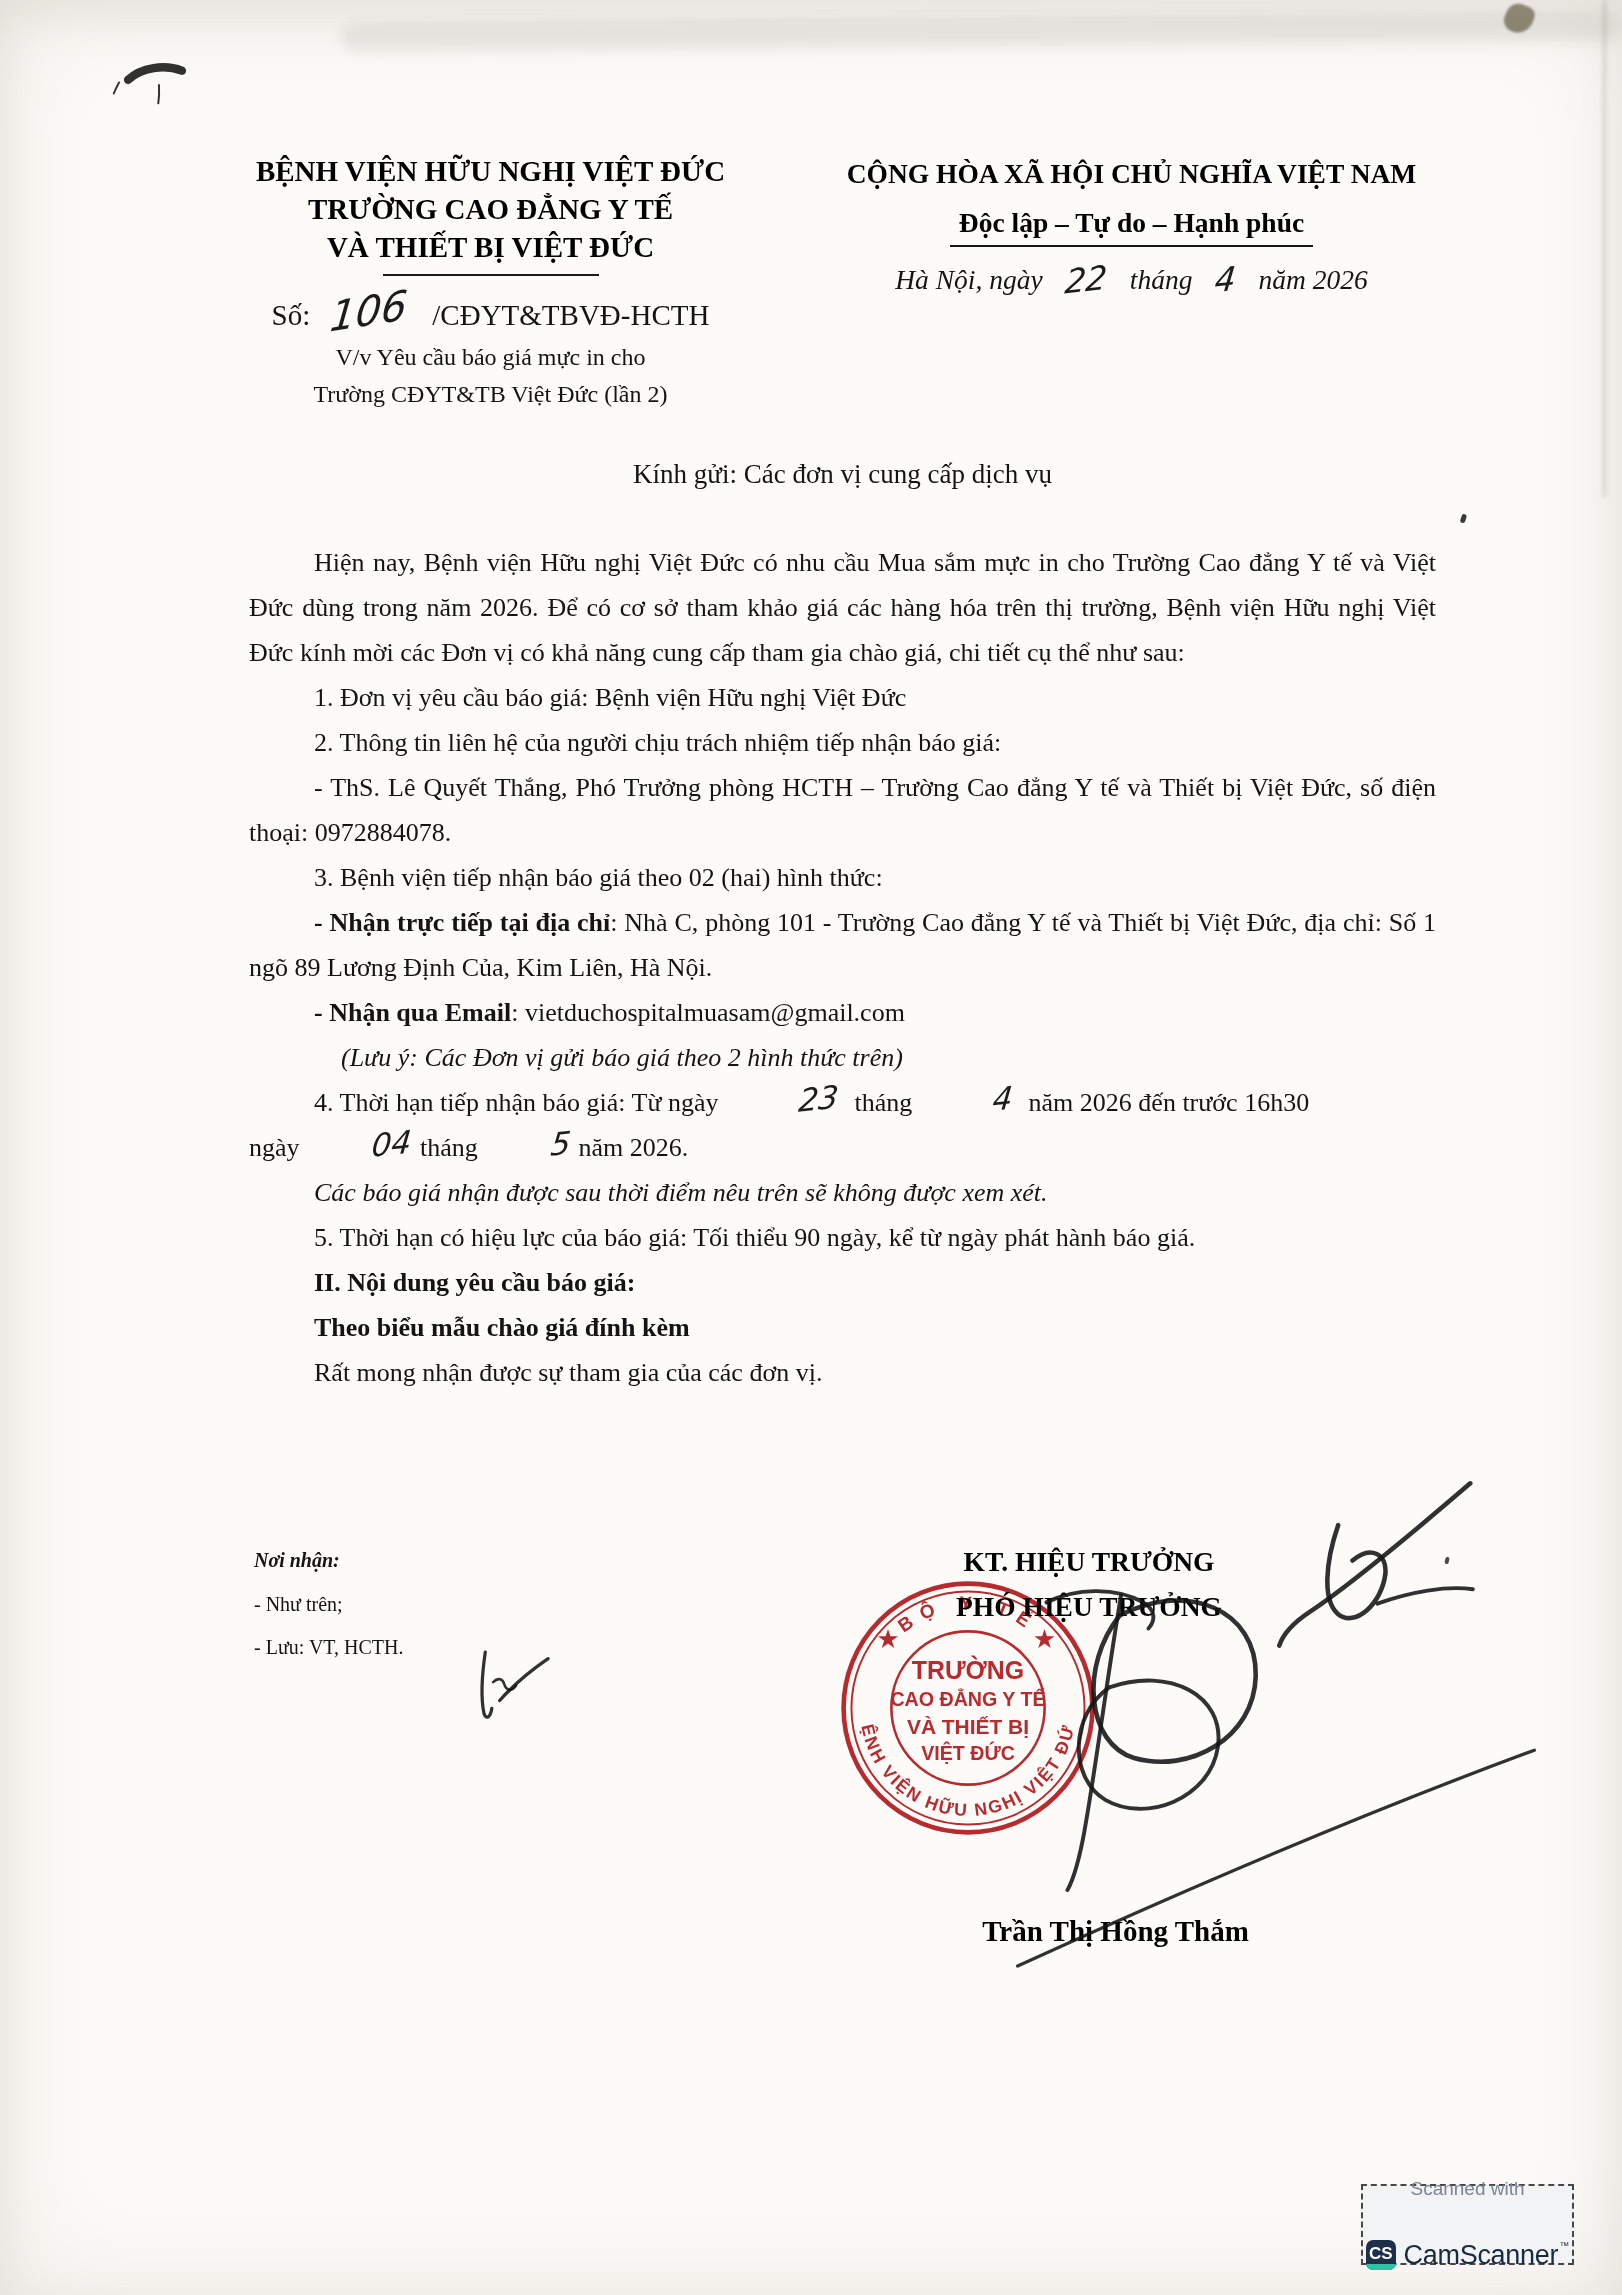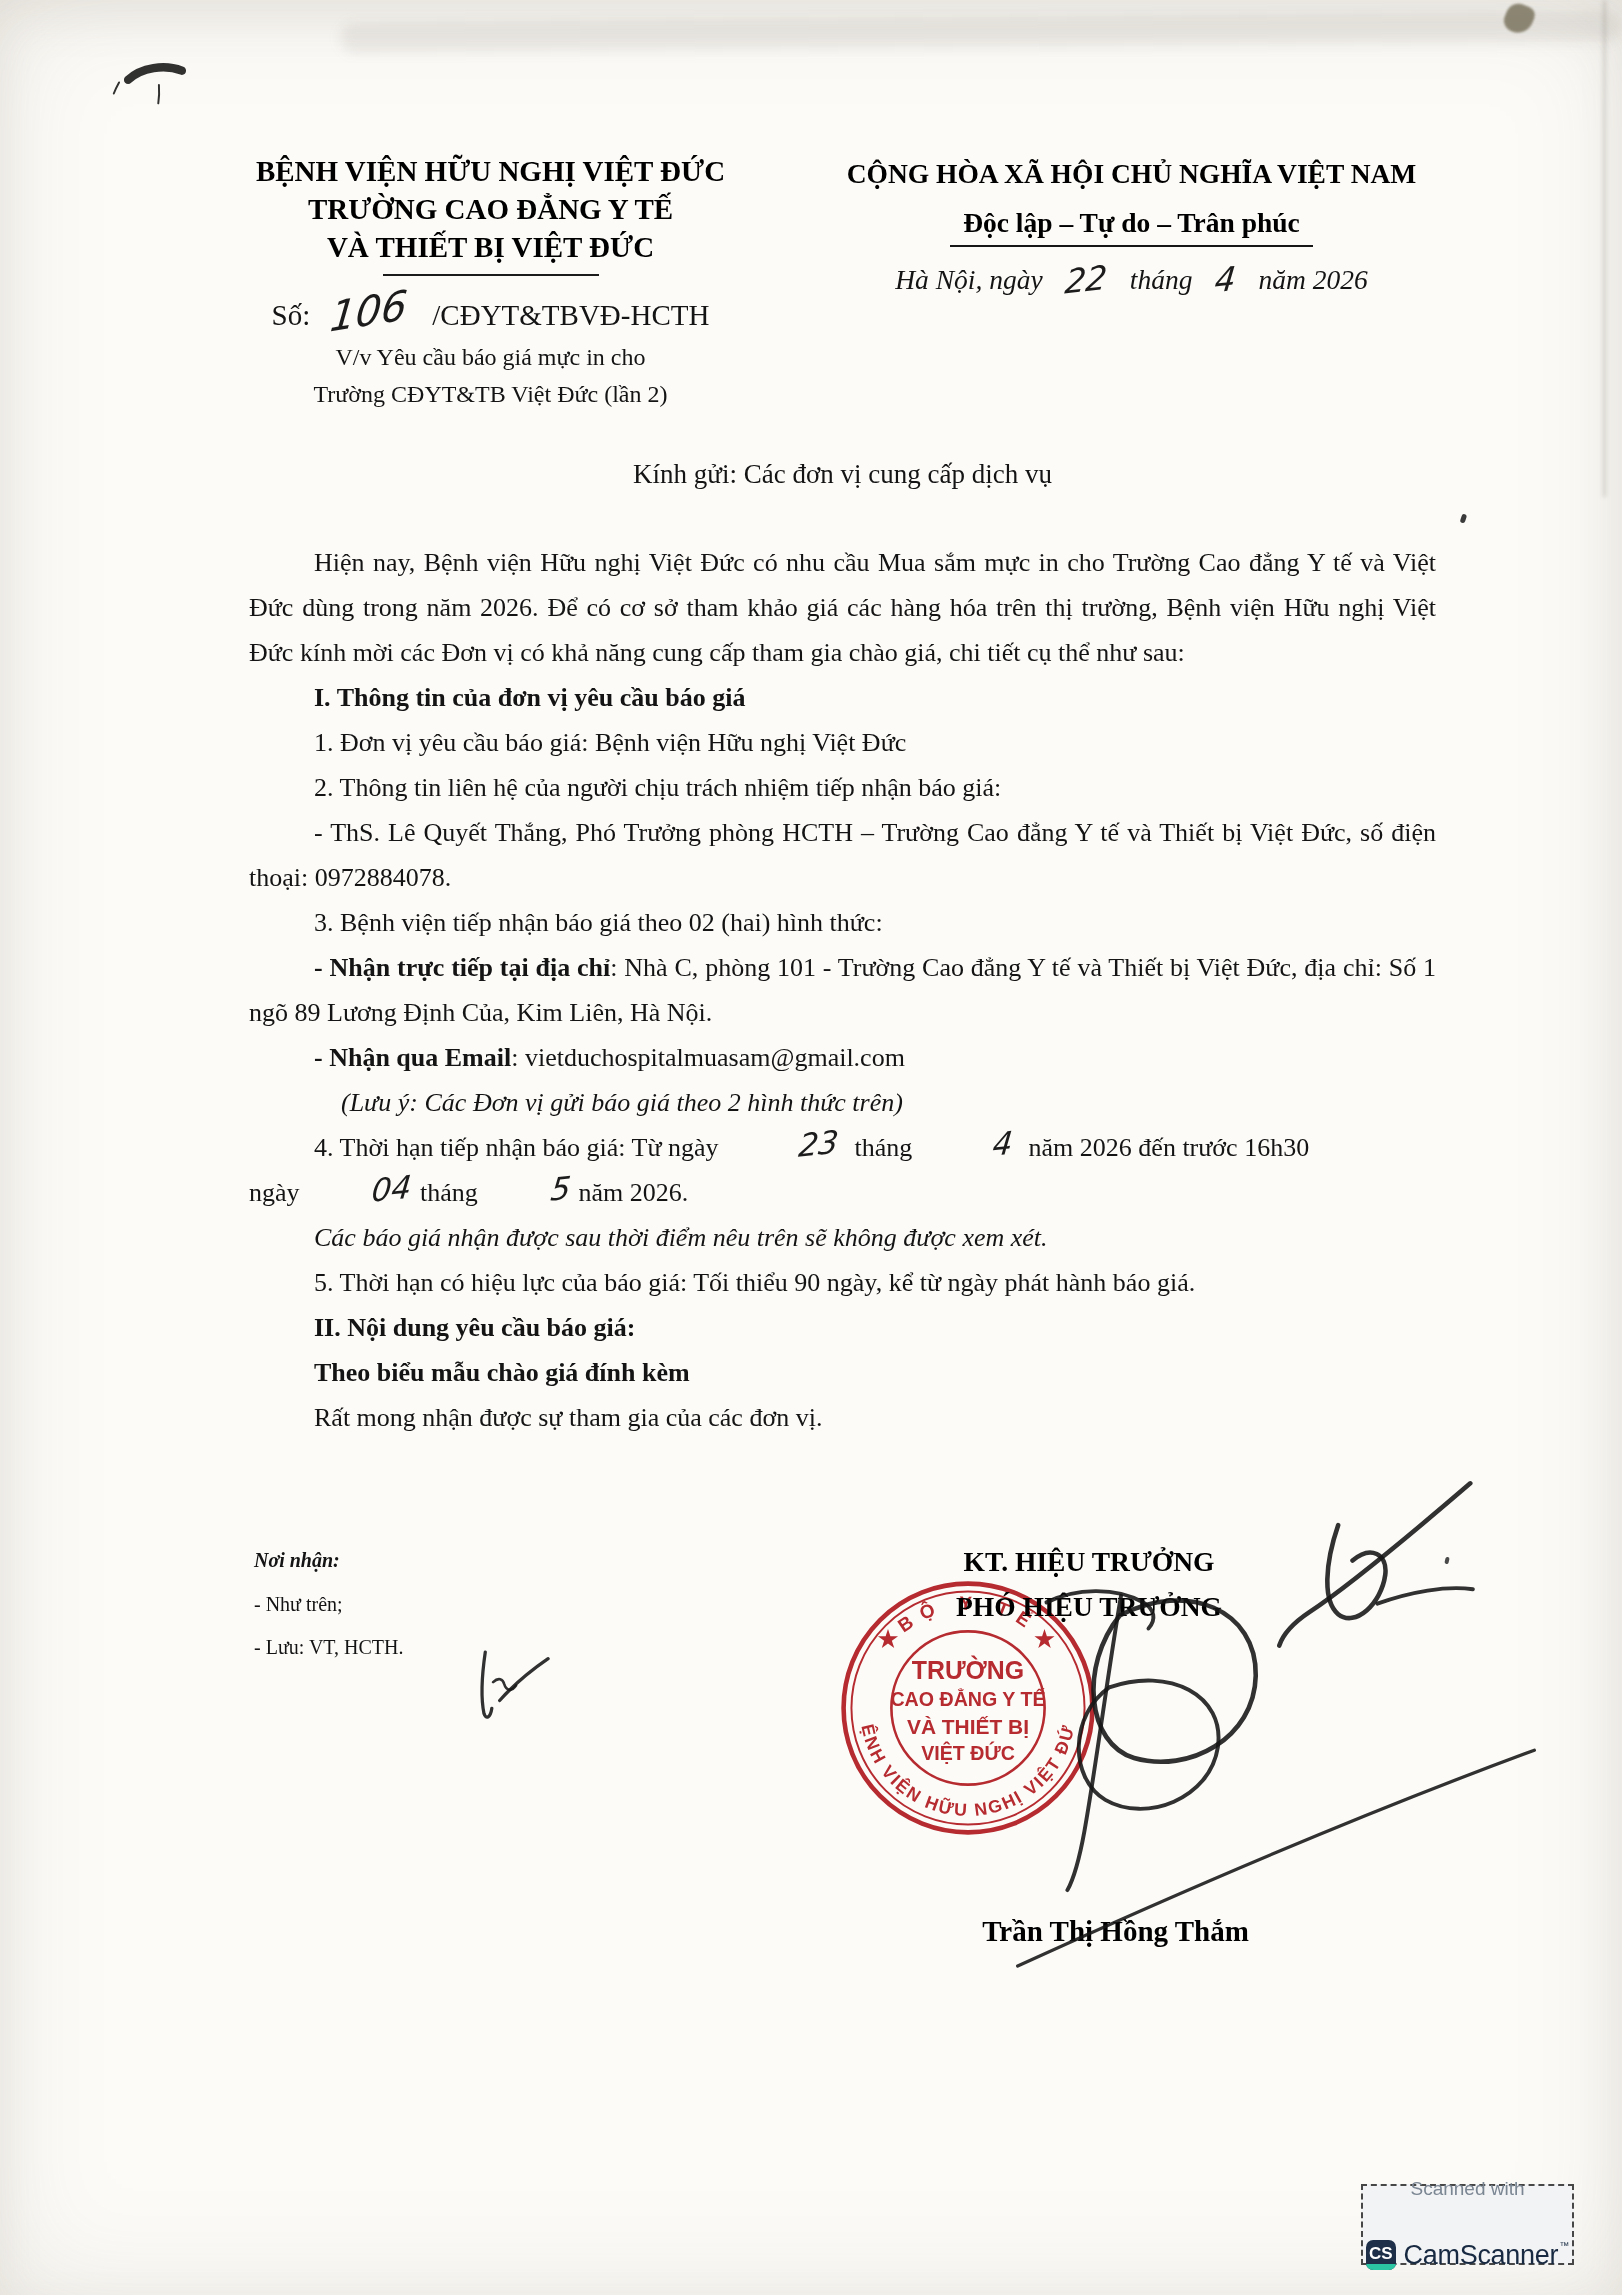--- a/index.html
+++ b/index.html
@@ -96,30 +96,29 @@
         <span>Số: </span>
         <span class="hw hw-lg">106</span>
         <span>/CĐYT&amp;TBVĐ-HCTH</span>
       </div>
     <div class="vv">V/v Yêu cầu báo giá mực in cho</div>
     <div class="vv" style="margin-top:3.9px">Trường CĐYT&amp;TB Việt Đức (lần 2)</div>
   </div>
 
   <div class="abs hdr-right center">
     <div class="nat">CỘNG HÒA XÃ HỘI CHỦ NGHĨA VIỆT NAM</div>
-    <div class="motto">Độc lập – Tự do – Trân phúc</div>
+    <div class="motto">Độc lập – Tự do – Hạnh phúc</div>
     <div class="rule-right"></div>
     <div class="date"><span>Hà Nội, ngày </span><span class="hw">22</span><span> tháng </span><span class="hw">4</span><span> năm 2026</span></div>
   </div>
 
   <div class="abs salutation center">Kính gửi: Các đơn vị cung cấp dịch vụ</div>
 
   <div class="abs body-block">
       <div class="para"><span>Hiện nay, Bệnh viện Hữu nghị Việt Đức có nhu cầu Mua sắm mực in cho Trường Cao đẳng Y tế và Việt Đức dùng trong năm 2026. Để có cơ sở tham khảo giá các hàng hóa trên thị trường, Bệnh viện Hữu nghị Việt Đức kính mời các Đơn vị có khả năng cung cấp tham gia chào giá, chi tiết cụ thể như sau:</span></div>
-      <div class="para"><span class="b">I. Thông tin của đơn vị yêu cầu báo giá</span></div>
       <div class="para"><span>1. Đơn vị yêu cầu báo giá: Bệnh viện Hữu nghị Việt Đức</span></div>
       <div class="para"><span>2. Thông tin liên hệ của người chịu trách nhiệm tiếp nhận báo giá:</span></div>
       <div class="para"><span>- ThS. Lê Quyết Thắng, Phó Trưởng phòng HCTH – Trường Cao đẳng Y tế và Thiết bị Việt Đức, số điện thoại: 0972884078.</span></div>
       <div class="para"><span>3. Bệnh viện tiếp nhận báo giá theo 02 (hai) hình thức:</span></div>
       <div class="para"><span class="b">- Nhận trực tiếp tại địa chỉ</span><span>: Nhà C, phòng 101 - Trường Cao đẳng Y tế và Thiết bị Việt Đức, địa chỉ: Số 1 ngõ 89 Lương Định Của, Kim Liên, Hà Nội.</span></div>
       <div class="para"><span class="b">- Nhận qua Email</span><span>: vietduchospitalmuasam@gmail.com</span></div>
       <div class="para i ind-lg"><span>(Lưu ý: Các Đơn vị gửi báo giá theo 2 hình thức trên)</span></div>
       <div class="para"><span>4. Thời hạn tiếp nhận báo giá: Từ ngày</span><span class="hw">23</span><span>tháng</span><span class="hw">4</span><span>năm 2026 đến trước 16h30</span><br><span>ngày</span><span class="hw tight">04</span><span>tháng</span><span class="hw tight">5</span><span>năm 2026.</span></div>
       <div class="para i"><span>Các báo giá nhận được sau thời điểm nêu trên sẽ không được xem xét.</span></div>
       <div class="para"><span>5. Thời hạn có hiệu lực của báo giá: Tối thiểu 90 ngày, kể từ ngày phát hành báo giá.</span></div>

